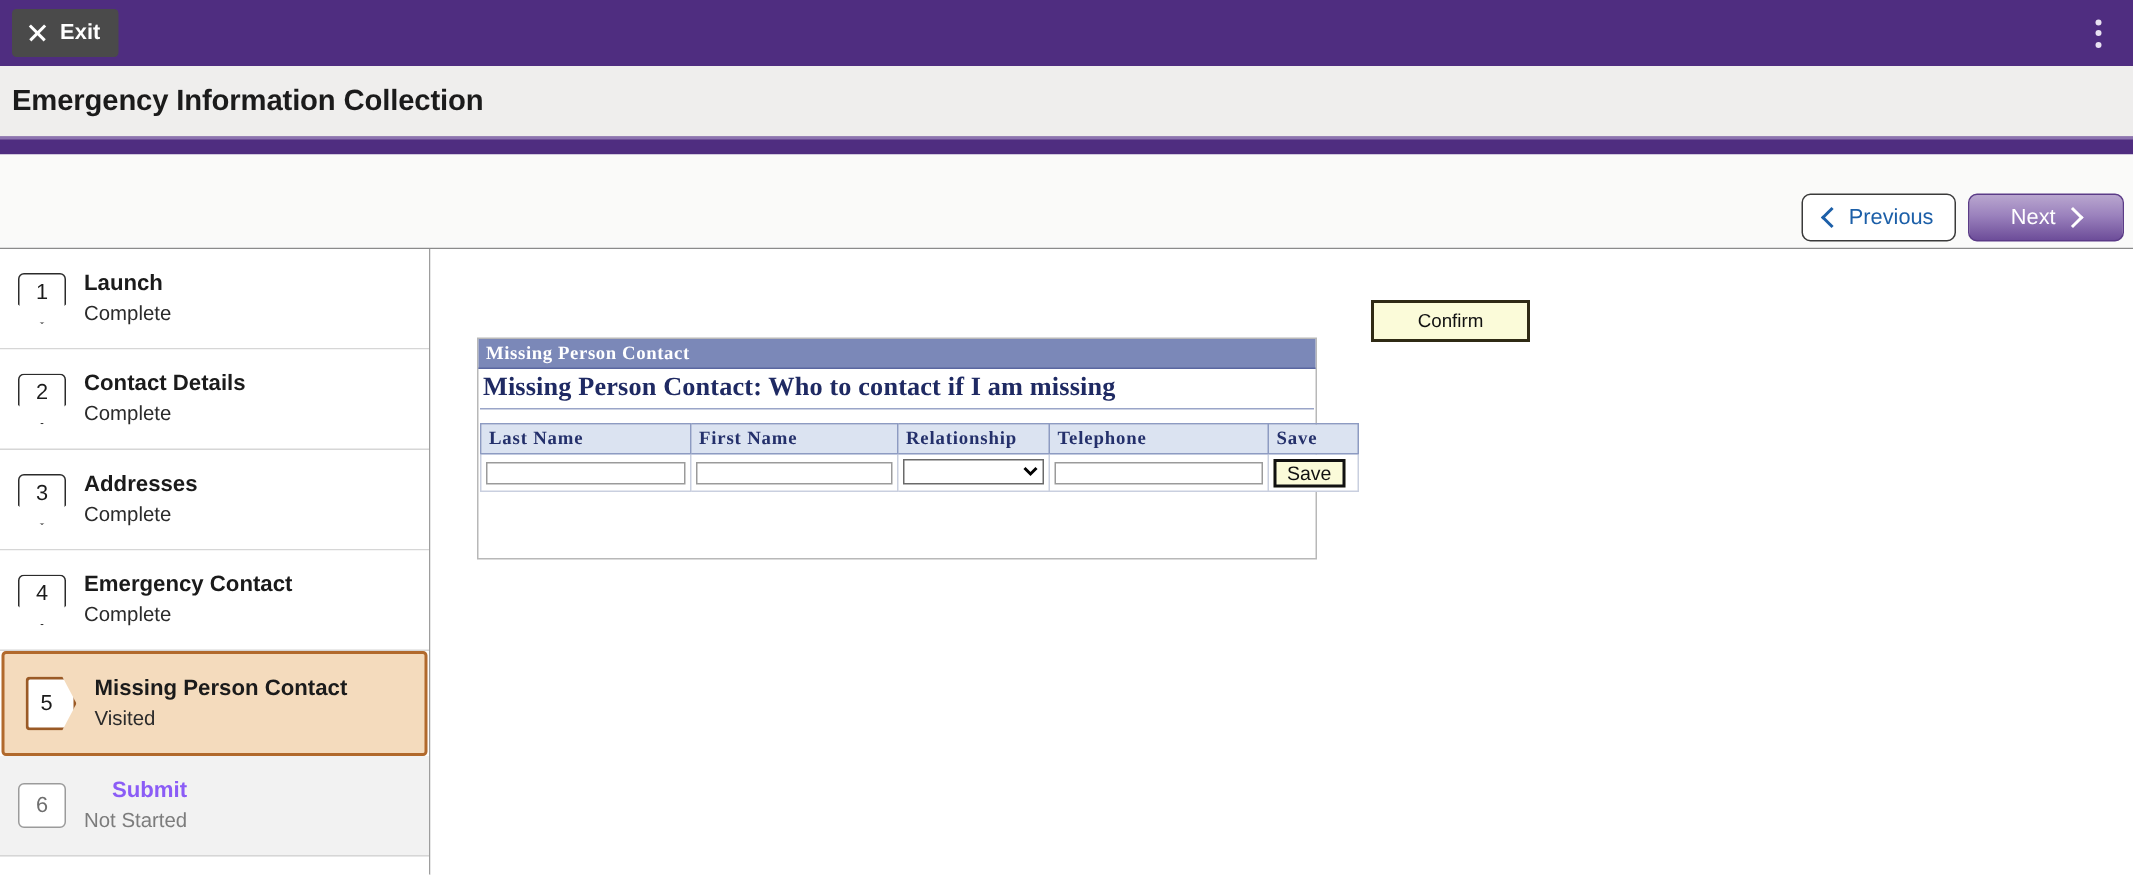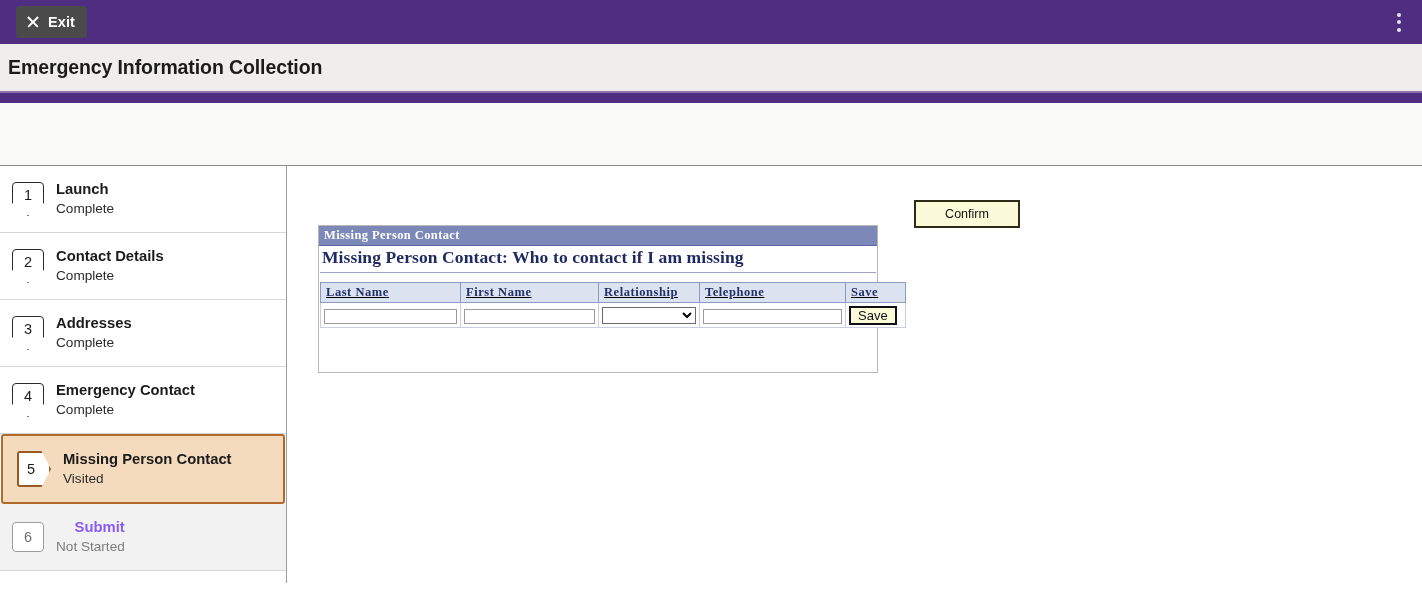--- a/index.html
+++ b/index.html
@@ -18,21 +18,21 @@
 
   
   .topbar {
     height: 44px;
     background: #4f2d80;
     position: relative;
     display: flex;
     align-items: center;
   }
   .exit-btn {
-    margin-left: 16px;
+    margin-left: 8px;
     height: 32px;
     min-width: 62px;
     background: #4a4a4a;
     border-radius: 3px;
     display: flex;
     align-items: center;
     gap: 8px;
     padding: 0 12px 0 10px;
     cursor: pointer;
     box-sizing: border-box;
@@ -331,21 +331,20 @@
     border-bottom: 1px solid #9aa5c8;
     margin: 0 1px 0 1px;
     letter-spacing: .1px;
   }
 
   table.grid {
     border-collapse: collapse;
     margin: 9px 8px 0 1px;
     table-layout: fixed;
     width: 555px;
-    text-decoration: underline;
   }
   table.grid th {
     background: #dbe3f1;
     border: 1px solid #8d9bc2;
     color: #24306b;
     font-family: "Liberation Serif", serif;
     font-size: 12.5px;
     font-weight: 700;
     text-align: left;
     padding: 2px 0 2px 5px;
@@ -414,20 +413,30 @@
   </div>
 </div>
 
 <div class="titleband">
   <h1>Emergency Information Collection</h1>
 </div>
 
 <div class="purplerule"></div>
 
 <div class="idstrip">
+  <div class="navbtns">
+    <div class="nav-btn nav-prev">
+      <span class="chev left"></span>
+      <span>Previous</span>
+    </div>
+    <div class="nav-btn nav-next">
+      <span>Next</span>
+      <span class="chev right"></span>
+    </div>
+  </div>
 </div>
 <div class="strip-rule"></div>
 
 <div class="main">
 
   <div class="sidebar">
 
     <div class="step">
       <div class="badge">
         <span>1</span>

